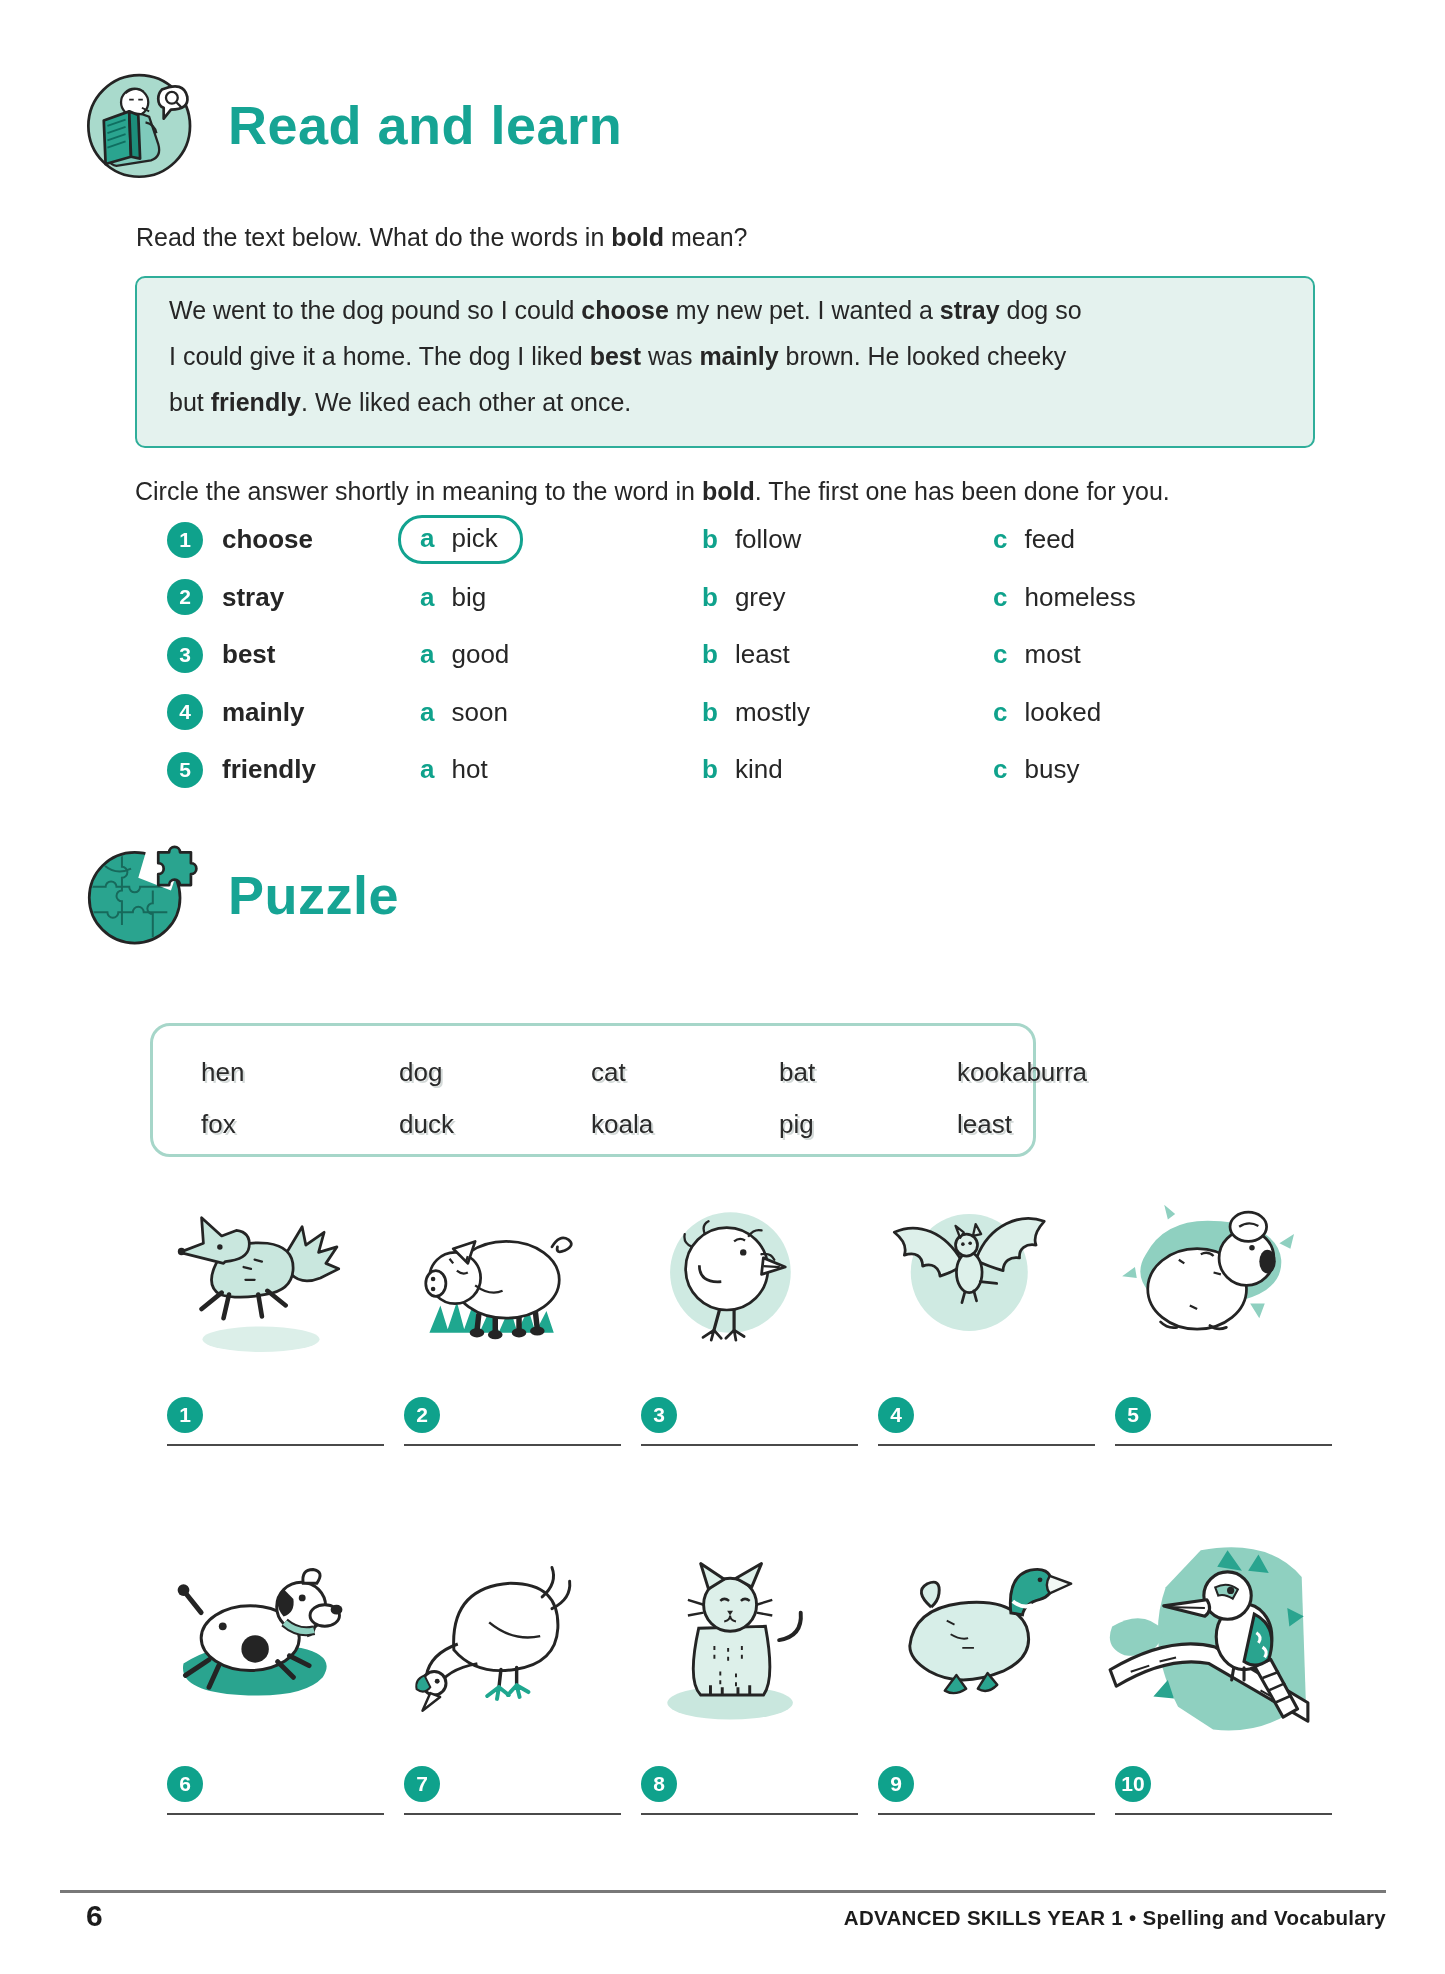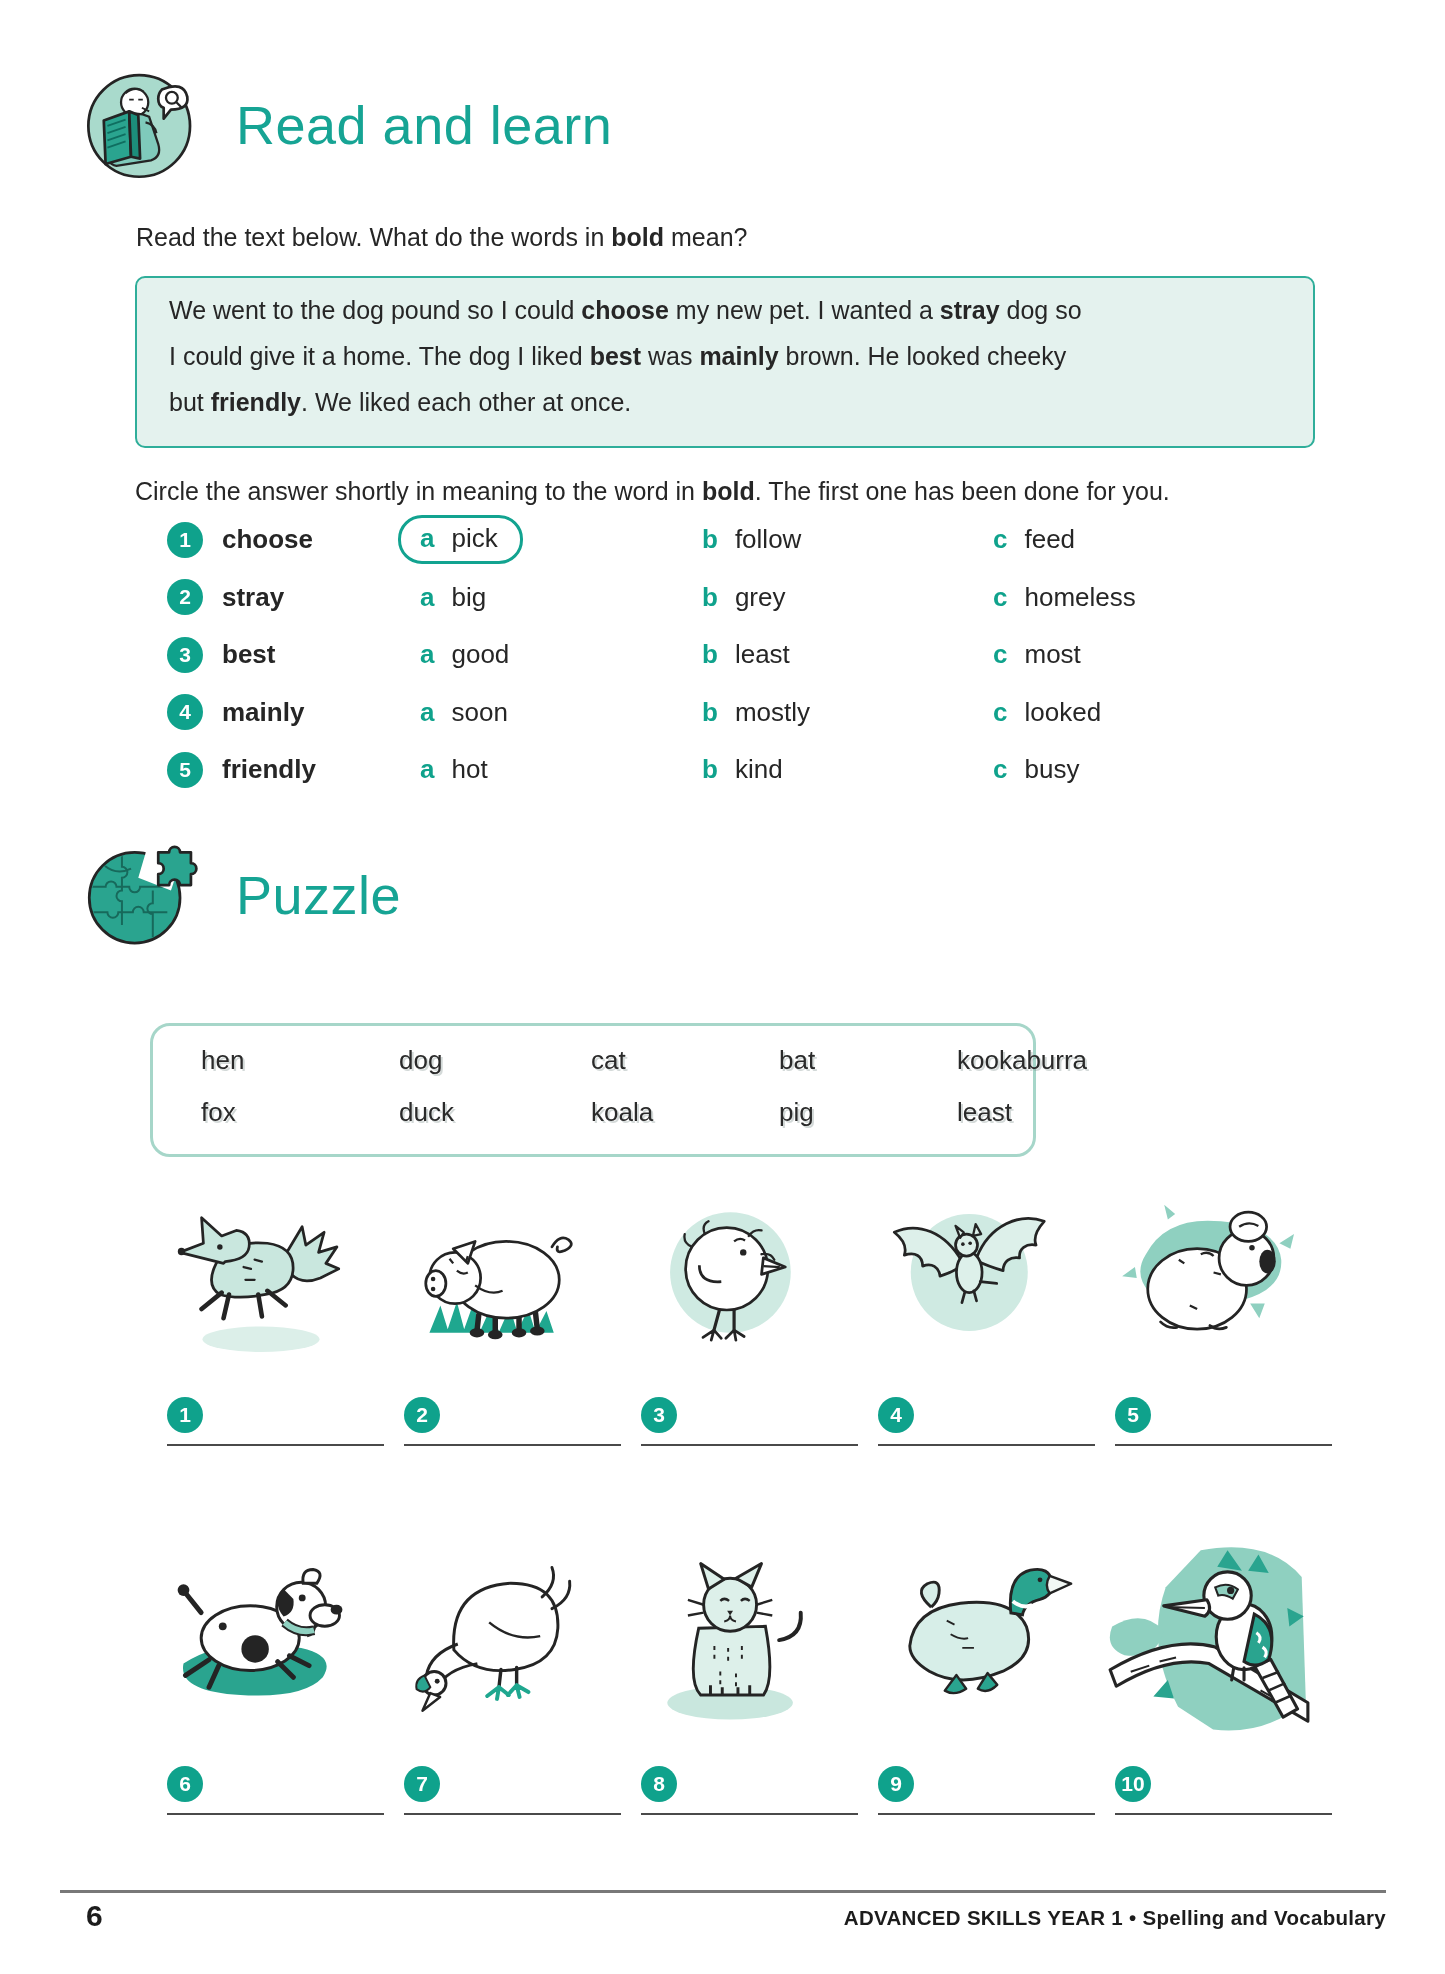--- a/index.html
+++ b/index.html
@@ -1,42 +1,42 @@
 <!DOCTYPE html>
 <html><head>
 <meta charset="utf-8">
 <style>
   html,body{margin:0;padding:0;background:#ffffff;}
   body{font-family:"Liberation Sans",sans-serif;color:#262626;}
   .page{position:relative;width:1445px;height:1974px;background:#fff;overflow:hidden;}
 
   .sec-head{position:absolute;left:82px;display:flex;align-items:center;gap:20px;}
   .hicon{width:118px;height:118px;flex:0 0 auto;}
-  h1.h-teal{margin:16px;font-size:54px;font-weight:400;color:#16A494;letter-spacing:0.5px;}
+  h1.h-teal{margin:8px;font-size:54px;font-weight:700;color:#16A494;letter-spacing:0.5px;}
 
   .instr{position:absolute;margin:0;font-size:25px;line-height:30px;color:#262626;width:1240px;}
   .bold{font-weight:700;}
 
   .passage-box{position:absolute;left:135px;top:276px;width:1180px;height:172px;
     box-sizing:border-box;background:#E4F2EE;border:2.5px solid #2FAE9A;border-radius:10px;
     padding:9px 28px 0 32px;}
   .passage-line{font-size:25px;line-height:46px;white-space:nowrap;}
 
   .mcq{position:absolute;left:167px;top:511px;}
   .mcq-row{display:grid;grid-template-columns:55px 198px 282px 291px 290px;align-items:center;height:57.5px;}
   .num-badge{display:inline-flex;align-items:center;justify-content:center;width:36px;height:36px;
     border-radius:50%;background:#0FA28C;color:#fff;font-weight:700;font-size:21px;}
   .mcq-word{font-weight:700;font-size:26px;}
   .opt{display:inline-flex;align-items:center;width:max-content;}
   .opt-letter{color:#0FA28C;font-size:26px;font-weight:700;margin-right:17px;font-style:normal;}
   .opt-text{font-size:26px;color:#262626;}
   .opt.circled{border:3px solid #12A390;border-radius:24px;padding:5px 22px 7px 19px;margin-left:-22px;}
 
   .word-bank{position:absolute;left:150px;top:1023px;width:886px;height:134px;box-sizing:border-box;
-    border:3.5px solid #A6D6C9;border-radius:20px;background:#fff;padding:8px 0 0 48px;}
+    border:3.5px solid #A6D6C9;border-radius:20px;background:#fff;padding:20px 0 0 48px;}
   .bank-row{display:grid;grid-template-columns:198px 192px 188px 178px auto;height:52px;align-items:center;}
   .bank-word{font-size:26px;color:#2a2a2a;text-shadow:2px 2px 0 rgba(110,130,125,0.30);}
 
   .pics-row{position:absolute;left:142px;display:grid;grid-template-columns:repeat(5,237px);
     justify-items:center;align-items:center;}
   .pics-row.row1{top:1190px;height:180px;}
   .pics-row.row2{top:1528px;height:235px;}
 
   .answers-row{position:absolute;left:167px;display:grid;grid-template-columns:repeat(5,237px);}
   .ans-cell{display:flex;flex-direction:column;align-items:flex-start;}

